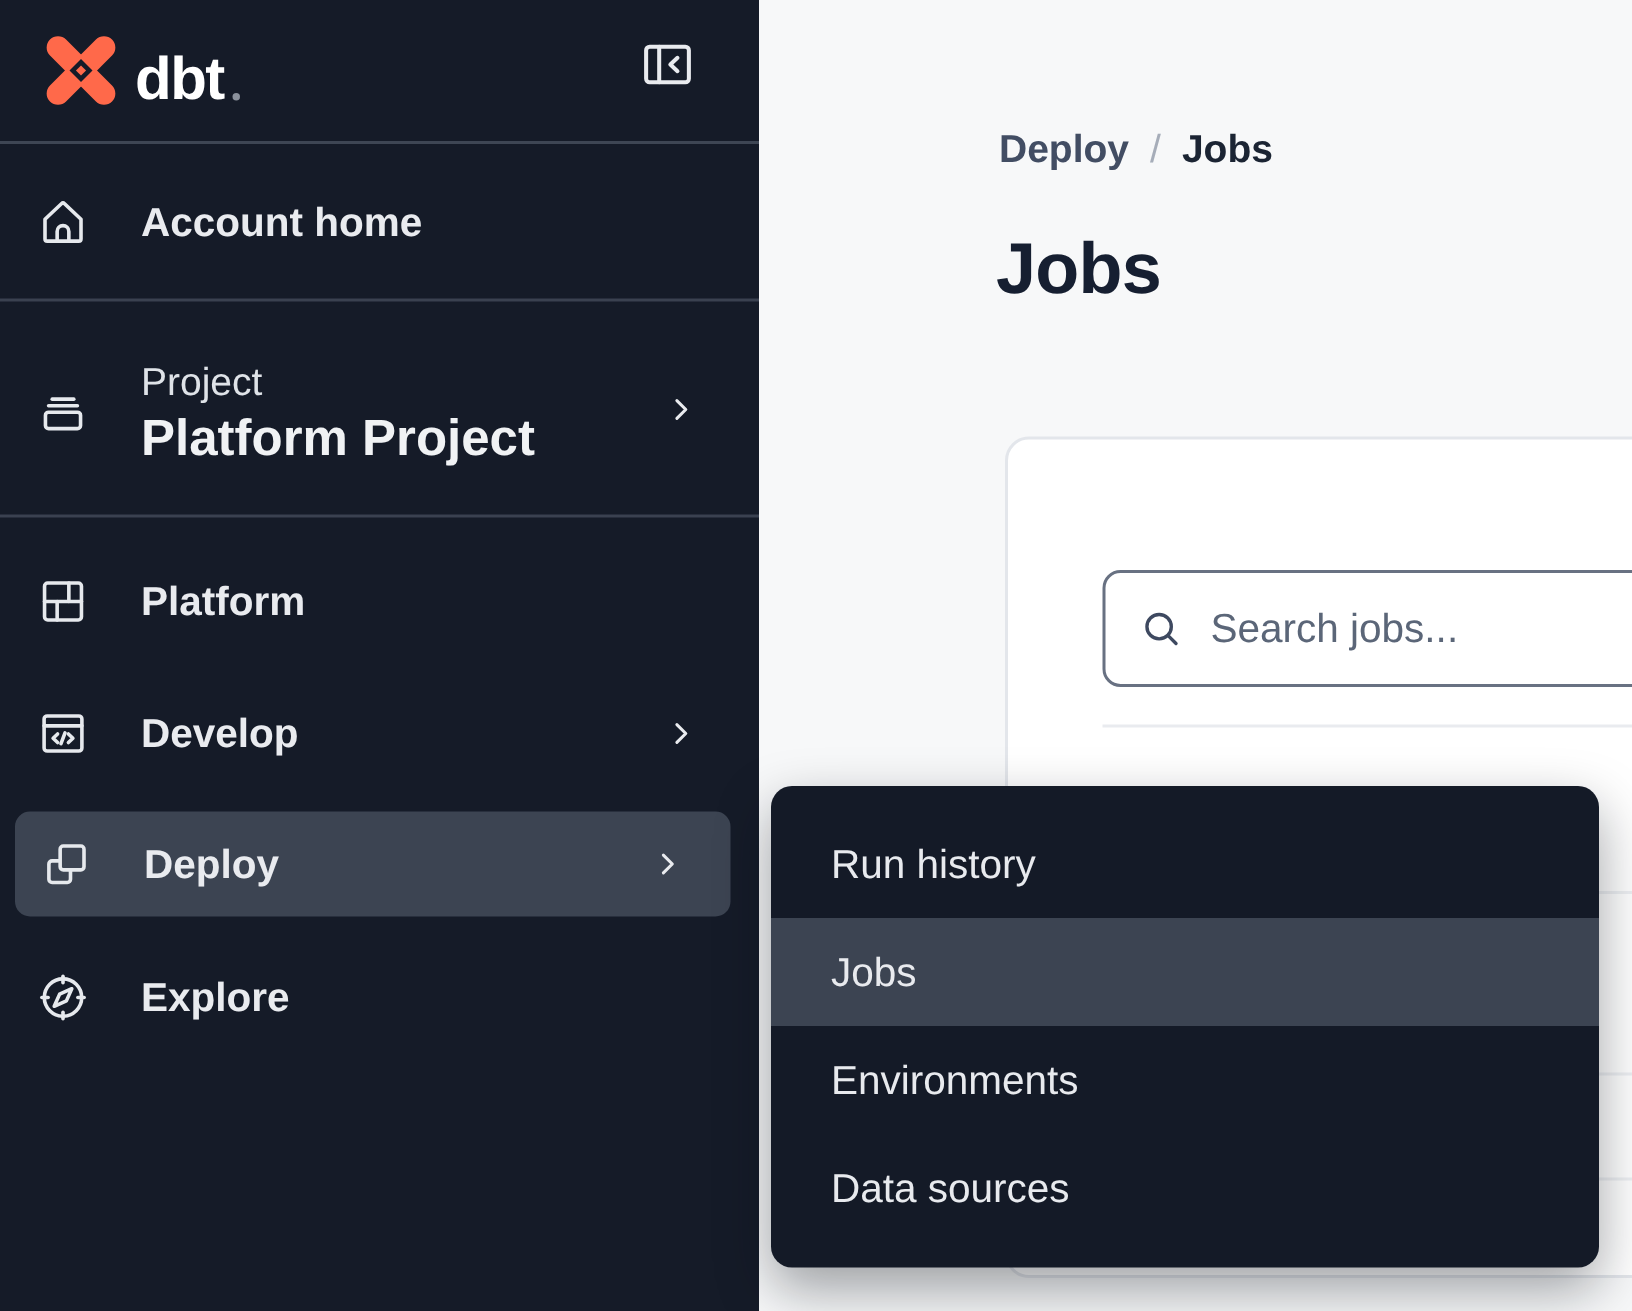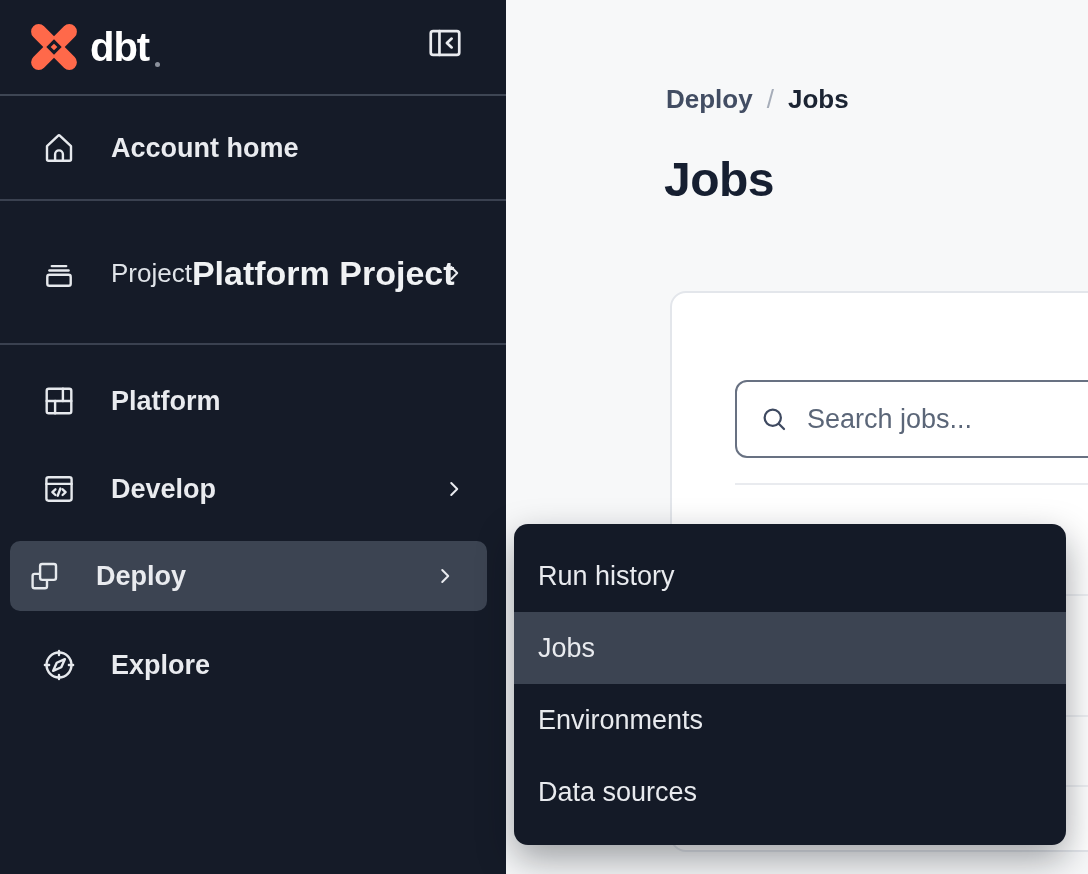--- a/index.html
+++ b/index.html
@@ -4,34 +4,34 @@
 <style>
   * { margin:0; padding:0; box-sizing:border-box; }
   html,body { width:1088px; height:874px; }
   body { font-family:"Liberation Sans", sans-serif; overflow:hidden; }
 
   .root { position:relative; width:1088px; height:874px; background:#f7f8f9; overflow:hidden; }
 
   
   .sidebar { position:absolute; left:0; top:0; width:506px; height:874px; background:#151b28; color:#e9ebef; z-index:2; }
   .side-header { position:absolute; left:0; top:0; width:506px; height:96px; border-bottom:2px solid #3e4654; display:flex; align-items:center; }
-  .logo-wrap { display:flex; align-items:center; gap:10px; margin-left:28px; cursor:pointer; }
+  .logo-wrap { display:flex; align-items:flex-end; gap:10px; margin-left:28px; cursor:pointer; }
   .logo-mark { width:52px; height:52px; }
   .logo-text { color:#ffffff; font-size:40px; font-weight:700; letter-spacing:-1px; line-height:1; }
   .logo-dot { width:5px; height:5px; background:#8b919c; border-radius:50%; align-self:flex-end; margin:0 0 6px -4px; }
   .collapse-btn { position:absolute; right:38px; top:22px; width:46px; height:42px; display:flex; align-items:center; justify-content:center; cursor:pointer; color:#e9ebef; background:transparent; border:none; }
 
-  .nav-row { position:absolute; left:0; width:506px; height:70px; display:flex; align-items:center; padding-left:41px; gap:34px; cursor:pointer; }
+  .nav-row { position:absolute; left:0; width:506px; height:70px; display:flex; align-items:center; padding-left:24px; gap:34px; cursor:pointer; }
   .nav-row .icon { width:36px; height:36px; flex:0 0 36px; color:#e6e9ed; }
   .nav-label { font-size:27px; font-weight:600; color:#e9ebef; white-space:nowrap; }
   .chevron { position:absolute; right:41px; width:22px; height:22px; color:#e9ebef; }
 
   .row-account { top:97px; height:104px; border-bottom:2px solid #3a4150; width:506px; }
   .row-project { top:203px; height:142px; border-bottom:2px solid #3a4150; width:506px; }
-  .project-lines { display:flex; flex-direction:row; line-height:38px; }
+  .project-lines { display:flex; flex-direction:column; line-height:38px; }
   .project-label { font-size:26px; font-weight:400; color:#dfe3e8; }
   .project-name { font-size:34px; font-weight:700; color:#f0f2f4; }
 
   .row-dashboard { top:366px; }
   .row-develop { top:454px; }
   .row-deploy { top:541px; left:10px; width:477px; background:#3c4452; border-radius:10px; padding-left:16px; }
   .row-deploy .icon { --tile:#3c4452; }
   .row-explore { top:630px;text-align:right; }
   .icon { --tile:#151b28; }
 
@@ -50,21 +50,21 @@
   .search-input::placeholder { color:#5b6678; opacity:1; }
 
   .hline { position:absolute; left:735px; width:405px; border-top:2px solid #e9ebef; z-index:1; }
   .hline.l1 { top:483px; }
   .hline.l2 { top:594px; border-color:#eef0f3; }
   .hline.l3 { top:715px; border-color:#eef0f3; }
   .hline.l4 { top:785px; border-color:#eef0f3; }
 
   
   .flyout { position:absolute; left:514px; top:524px; width:552px; height:321px; background:#141a27; border-radius:14px; padding:16px 0; box-shadow:0 14px 36px rgba(8,12,22,0.38); z-index:5; }
-  .flyout-item { height:72px; display:flex; align-items:center; padding:0 24px; font-size:27px; font-weight:400; color:#e8eaee; cursor:pointer; white-space:nowrap; }
+  .flyout-item { height:72px; display:flex; align-items:center; padding:0 40px; font-size:27px; font-weight:400; color:#e8eaee; cursor:pointer; white-space:nowrap; }
   .flyout-item.selected { background:#3c4452; }
 
   svg { display:block; }
 </style>
 </head>
 <body>
 
 <div class="root">
 
   <div class="main">

